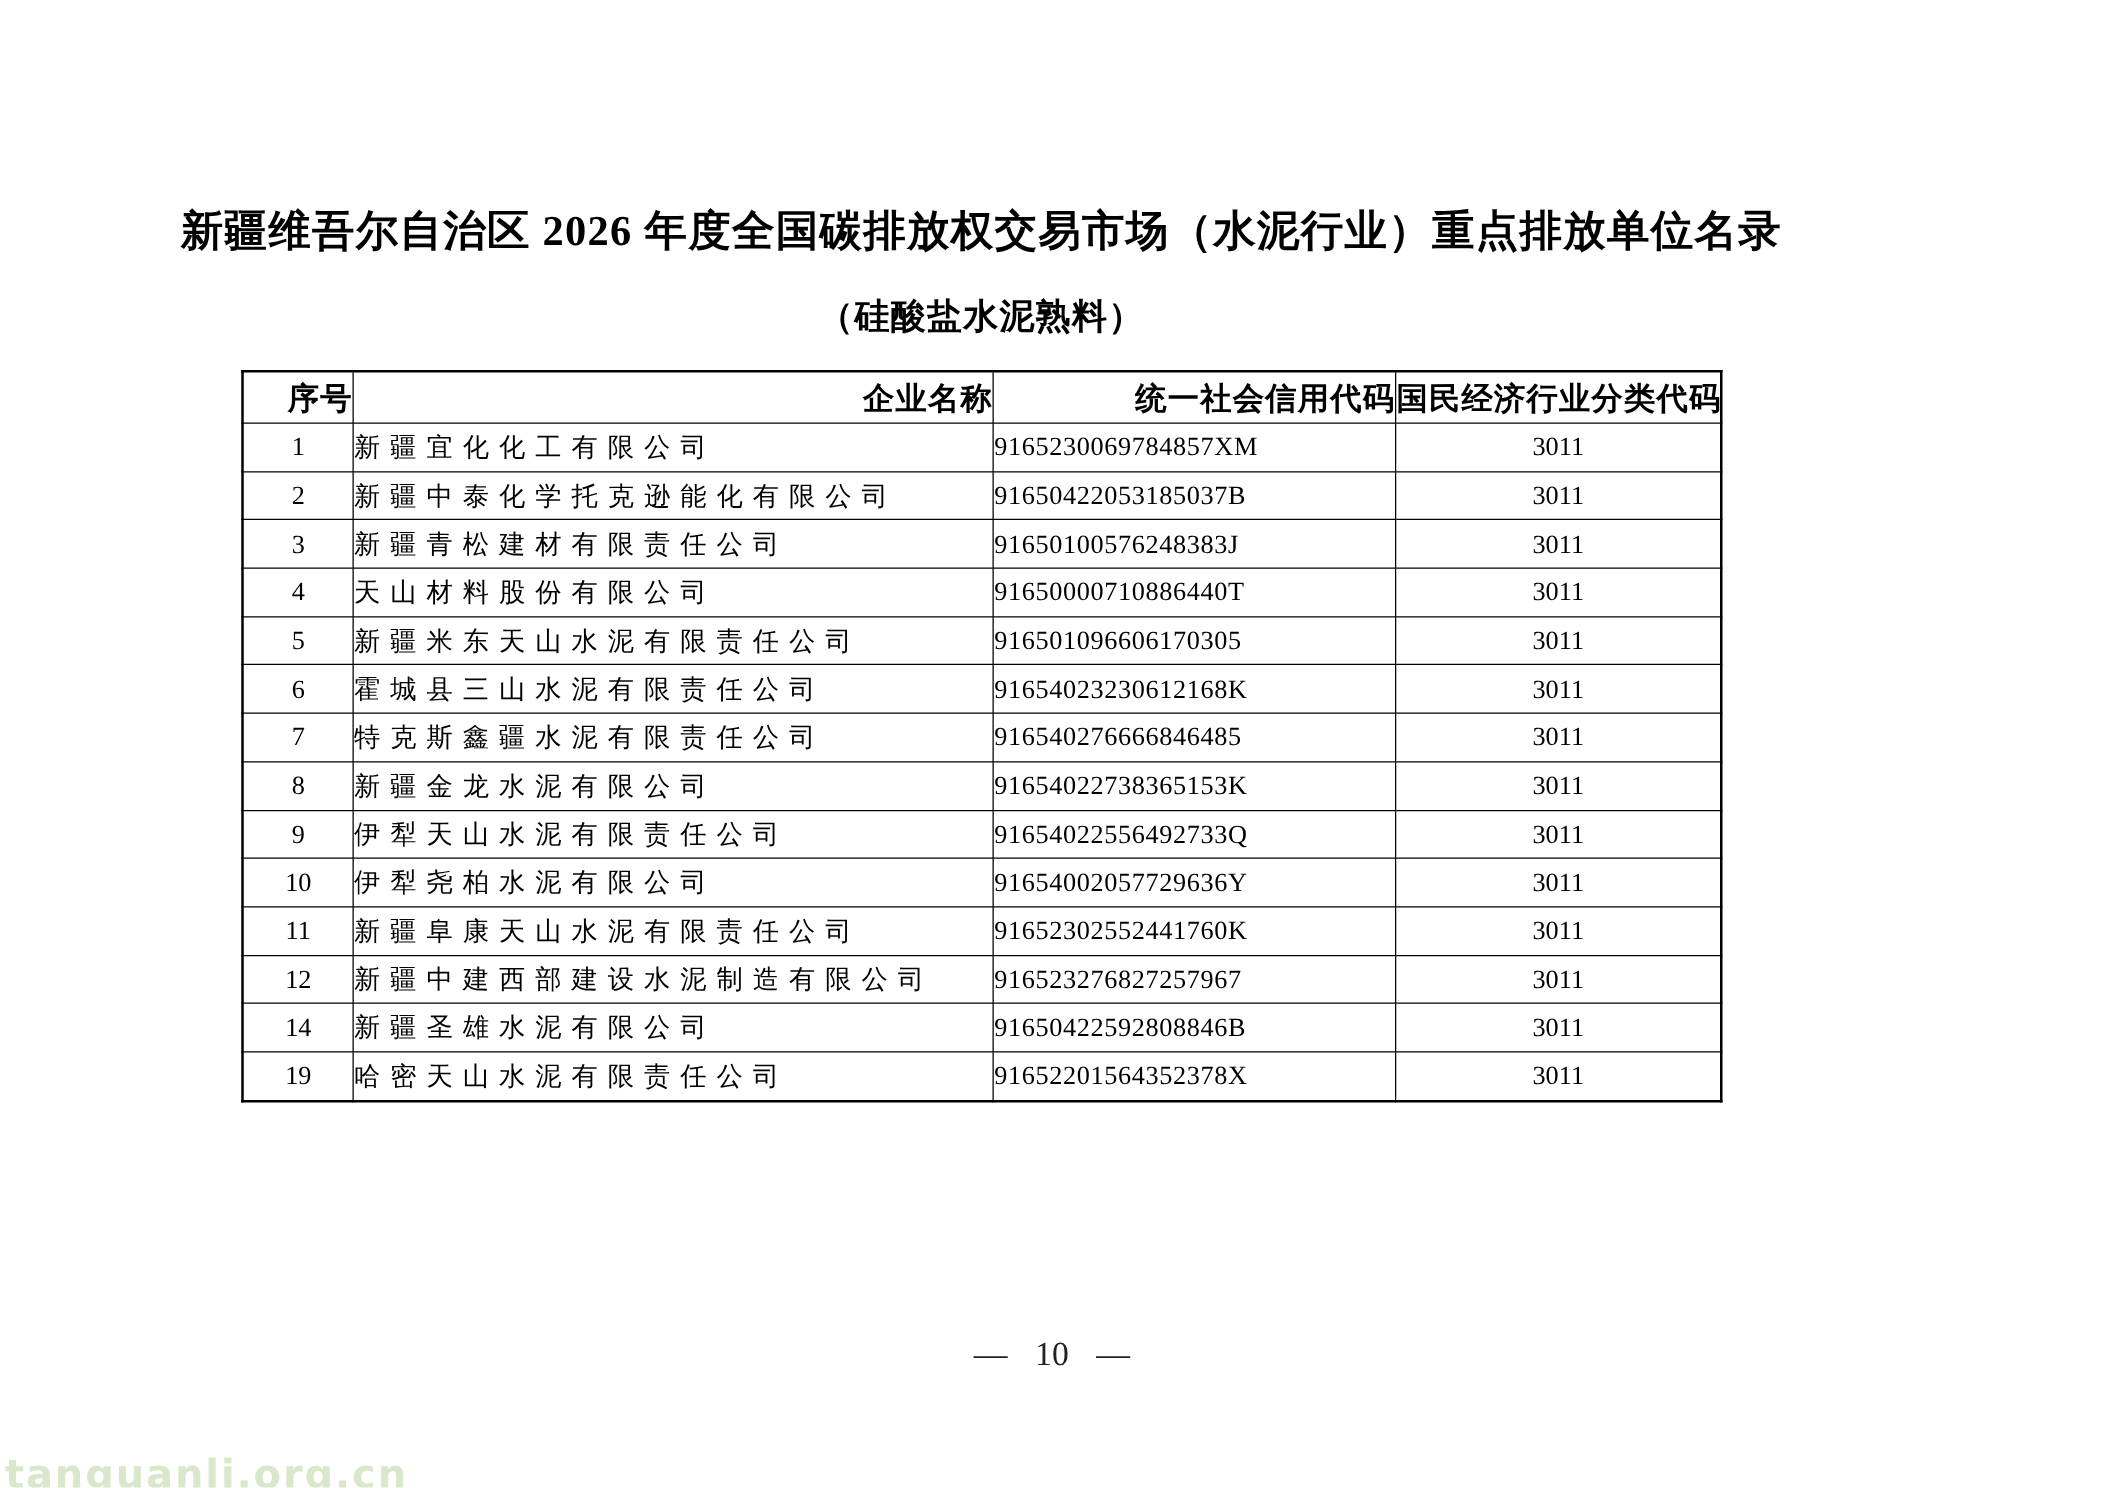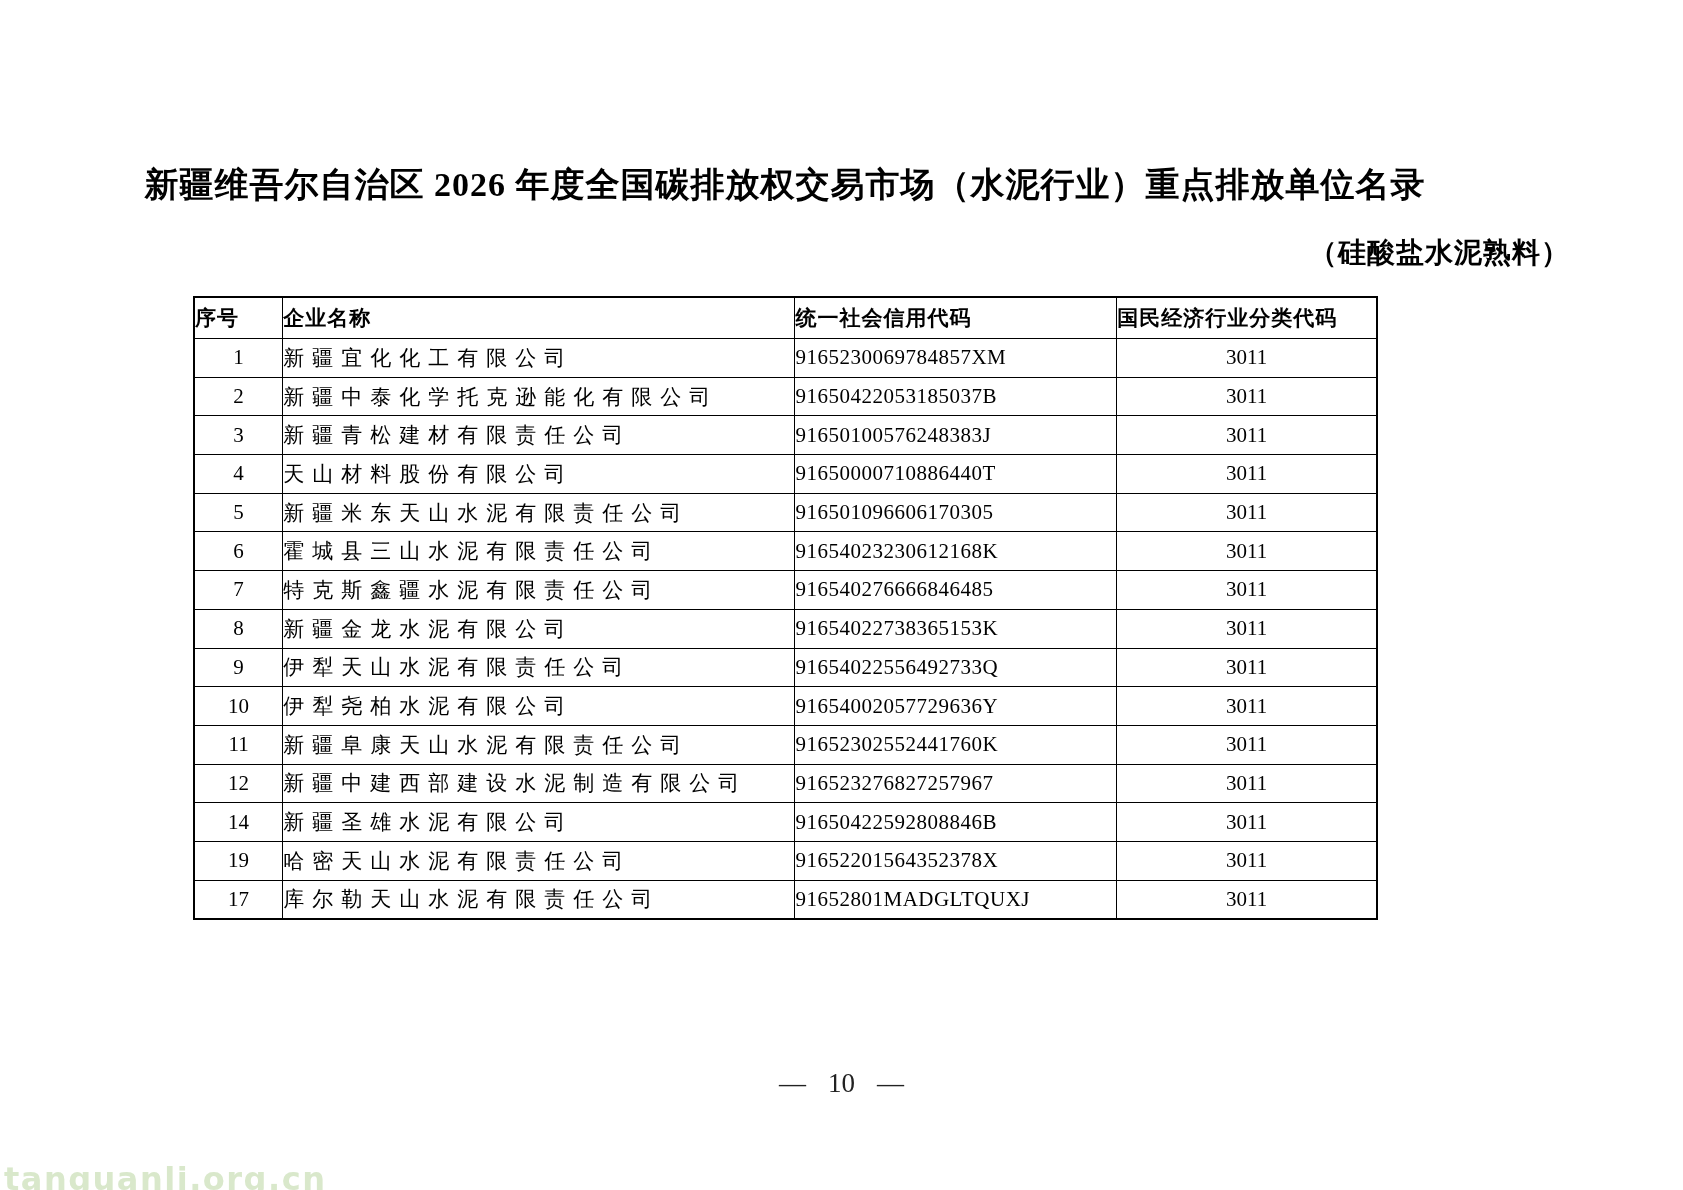--- a/index.html
+++ b/index.html
@@ -25,21 +25,21 @@
     font-size: 34px;
     letter-spacing: 1px;
     font-family: "Liberation Serif", serif;
     white-space: nowrap;
   }
   .doc-subtitle {
     position: absolute;
     top: 234px;
     left: 0;
     width: 1570px;
-    text-align: right;
+    text-align: center;
     font-weight: bold;
     font-size: 28px;
     letter-spacing: 1px;
   }
   table.listing {
     position: absolute;
     left: 193px;
     top: 296px;
     width: 1185px;
     border-collapse: collapse;
@@ -47,23 +47,23 @@
     border: 2.5px solid #000;
   }
   table.listing th, table.listing td {
     border: 1.6px solid #000;
     padding: 0;
     overflow: hidden;
     white-space: nowrap;
   }
   table.listing th {
     height: 40px;
-    font-size: 21px;
-    font-weight: bold;
-    text-align: left;
+    font-size: 25px;
+    font-weight: bold;
+    text-align: right;
     letter-spacing: 1px;
   }
   table.listing td {
     height: 37.7px;
     font-size: 21px;
   }
   td.cell-index, td.cell-industry {
     text-align: center;
     font-family: "Liberation Serif", serif;
   }
@@ -202,26 +202,20 @@
         <td class="cell-name">新疆圣雄水泥有限公司</td>
         <td class="cell-code">91650422592808846B</td>
         <td class="cell-industry">3011</td>
       </tr>
       <tr>
         <td class="cell-index">19</td>
         <td class="cell-name">哈密天山水泥有限责任公司</td>
         <td class="cell-code">91652201564352378X</td>
         <td class="cell-industry">3011</td>
       </tr>
-      <tr>
-        <td class="cell-index">17</td>
-        <td class="cell-name">库尔勒天山水泥有限责任公司</td>
-        <td class="cell-code">91652801MADGLTQUXJ</td>
-        <td class="cell-industry">3011</td>
-      </tr>
     </tbody>
 </table>
 
 <div class="page-footer">
   <span class="dash">—</span><span class="num">10</span><span class="dash">—</span>
 </div>
 
 <div class="watermark">tanguanli.org.cn</div>
 
 </body></html>

